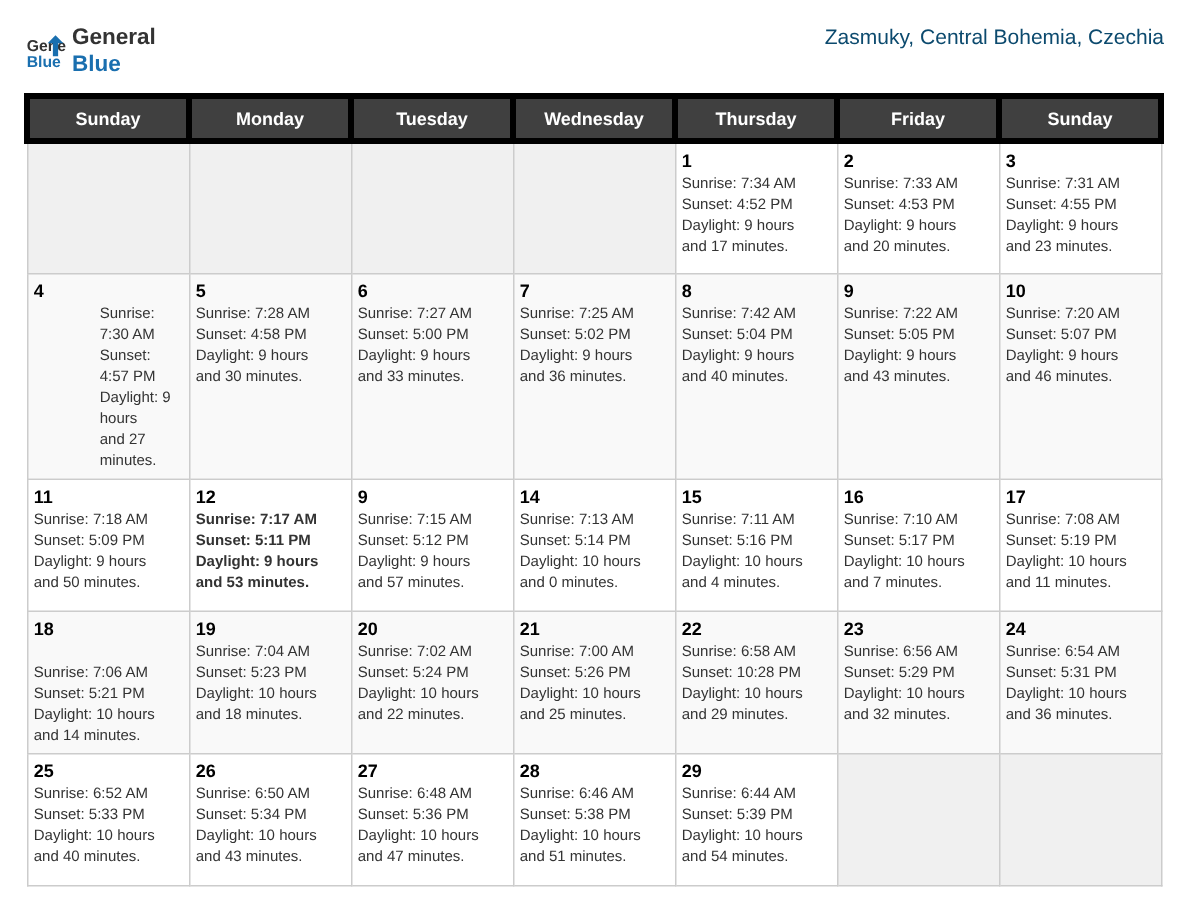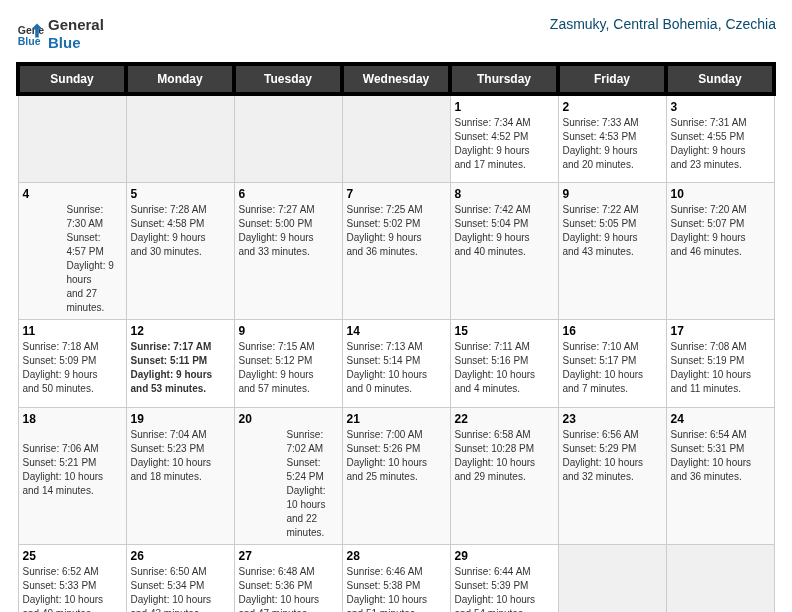--- a/index.html
+++ b/index.html
@@ -247,21 +247,21 @@
         </td>
         <td>
           <div class="day-number">19</div>
           <div class="day-info" style="white-space: pre-line;">Sunrise: 7:04 AM
 Sunset: 5:23 PM
 Daylight: 10 hours
 and 18 minutes.</div>
         </td>
         <td>
           <div class="day-number">20</div>
-          <div class="day-info" style="white-space: pre-line; margin-left: 48px;">Sunrise: 7:02 AM
+          <div class="day-info" style="white-space: pre-line;">Sunrise: 7:02 AM
 Sunset: 5:24 PM
 Daylight: 10 hours
 and 22 minutes.</div>
         </td>
         <td>
           <div class="day-number">21</div>
           <div class="day-info" style="white-space: pre-line;">Sunrise: 7:00 AM
 Sunset: 5:26 PM
 Daylight: 10 hours
 and 25 minutes.</div>

